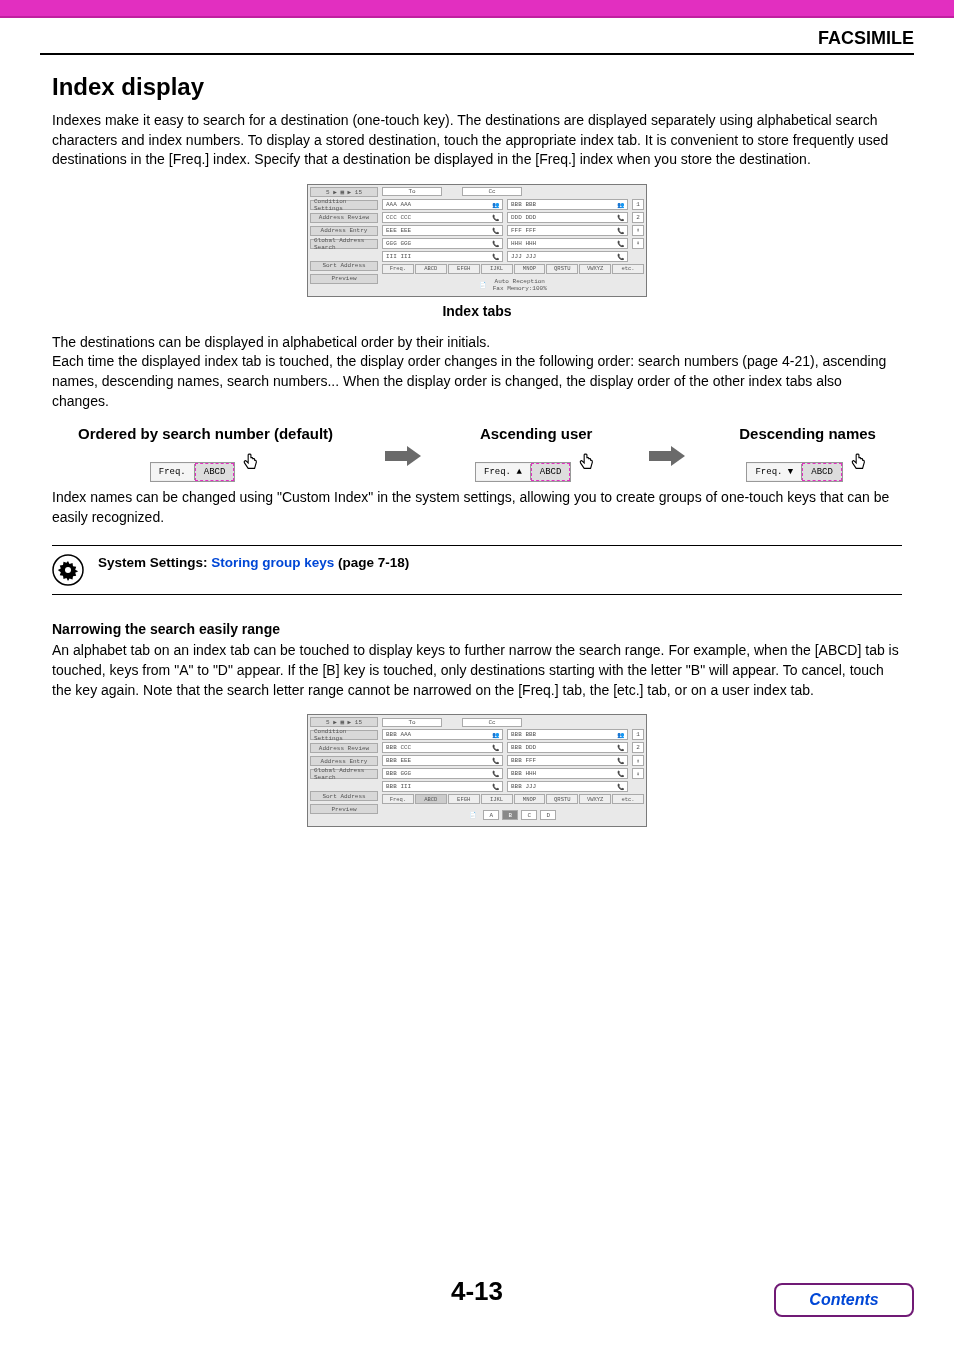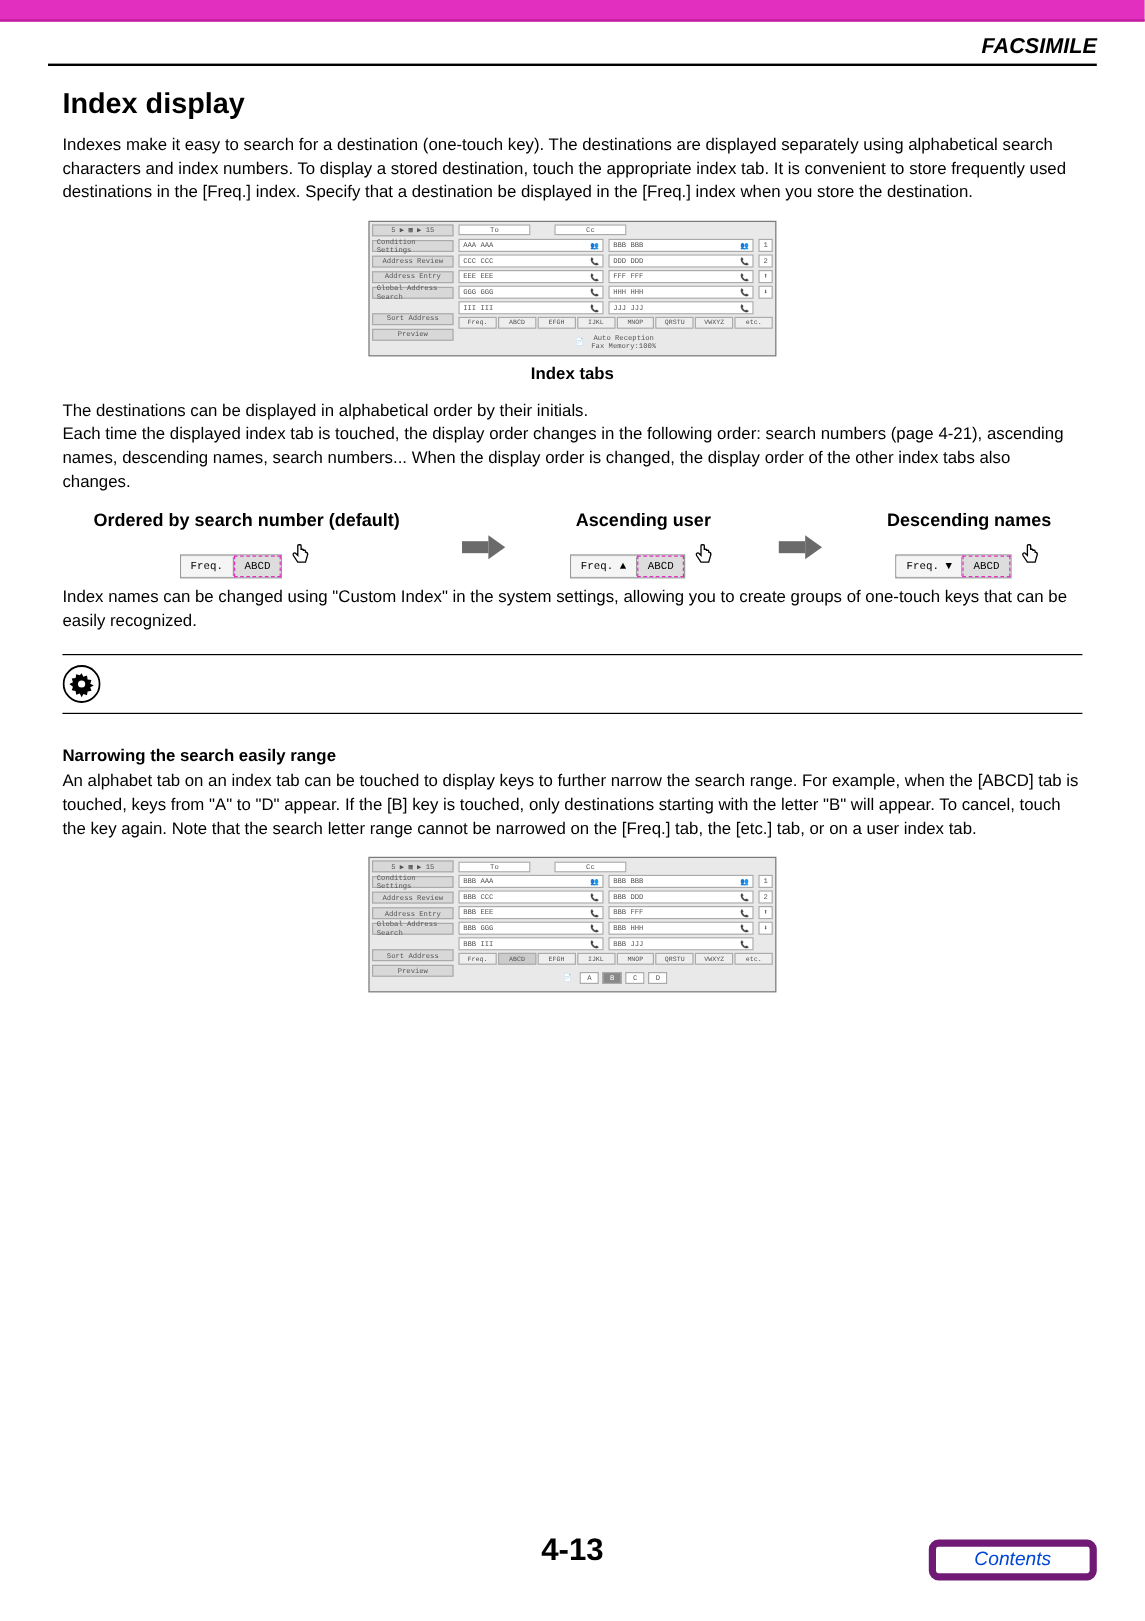--- a/index.html
+++ b/index.html
@@ -17,21 +17,20 @@
     background: #e22fc0;
     border-bottom: 2px solid #c020a0;
   }
   .header-row {
     padding: 10px 40px 4px 40px;
     text-align: right;
   }
   .header-title {
     font-size: 18px;
     font-weight: bold;
-    font-style: italic;
     color: #000;
   }
   .header-rule { border: none; border-top: 2px solid #000; margin: 0 40px 18px 40px; }
   .content { padding: 0 52px; }
   h1 { font-size: 24px; font-weight: bold; margin-bottom: 10px; }
   p { line-height: 1.4; margin-bottom: 14px; }
   .caption-center { text-align: center; font-weight: bold; margin: 6px 0 14px 0; }
   .screenshot { width: 340px; margin: 0 auto 2px auto; border: 1px solid #7a7a7a; background: #e9e9e9; display: flex; font-size: 6px; color: #555; font-family: "Courier New", monospace; }
   .ss-left { width: 72px; display: flex; flex-direction: column; gap: 3px; padding: 2px; }
   .ss-tiny-row { height: 10px; background: #d8d8d8; border: 1px solid #aaa; display: flex; align-items: center; padding: 0 3px; justify-content: center; }
@@ -80,27 +79,27 @@
     text-align: center;
     font-size: 26px;
     font-weight: bold;
   }
   .contents-btn {
     position: absolute;
     bottom: 34px;
     right: 40px;
     width: 140px;
     height: 34px;
-    border: 6px solid #701a75;
+    border: 2px solid #701a75;
     border-radius: 8px;
     display: flex;
     align-items: center;
     justify-content: center;
     color: #0047d6;
-    font-weight: normal;
+    font-weight: bold;
     font-style: italic;
     font-size: 16px;
     background: #fff;
     text-align: center;
   }
 </style>
 </head>
 <body>
 
 <div class="top-bar"></div>
@@ -250,20 +249,23 @@
 
   <div class="callout">
     <div class="gear-icon">
       <svg viewBox="0 0 32 32">
           <circle cx="16" cy="16" r="15" fill="none" stroke="#000" stroke-width="1.5"></circle>
           <path fill="#000" d="M16 7l1.5 3 3-1 .5 3.2 3.2.5-1 3 3 1.5-3 1.5 1 3-3.2.5-.5 3.2-3-1L16 27l-1.5-3-3 1-.5-3.2-3.2-.5 1-3L5.8 16l3-1.5-1-3 3.2-.5.5-3.2 3 1z"></path>
           <circle cx="16" cy="16" r="3" fill="#fff"></circle>
         </svg>
     </div>
     <div class="callout-body">
+      <div>
+        <span class="bold">System Settings: </span><span class="link">Storing group keys</span><span class="bold"> (page 7-18)</span>
+      </div>
     </div>
   </div>
 
   <div class="sub-h">Narrowing the search easily range</div>
   <p>An alphabet tab on an index tab can be touched to display keys to further narrow the search range. For example, when the [ABCD] tab is touched, keys from "A" to "D" appear. If the [B] key is touched, only destinations starting with the letter "B" will appear. To cancel, touch the key again. Note that the search letter range cannot be narrowed on the [Freq.] tab, the [etc.] tab, or on a user index tab.</p>
 
   <div class="screenshot">
     <div class="ss-left">
       <div class="ss-tiny-row">5 ▶ ▦ ▶ 15</div>
       <div class="ss-tiny-row">Condition Settings</div>

